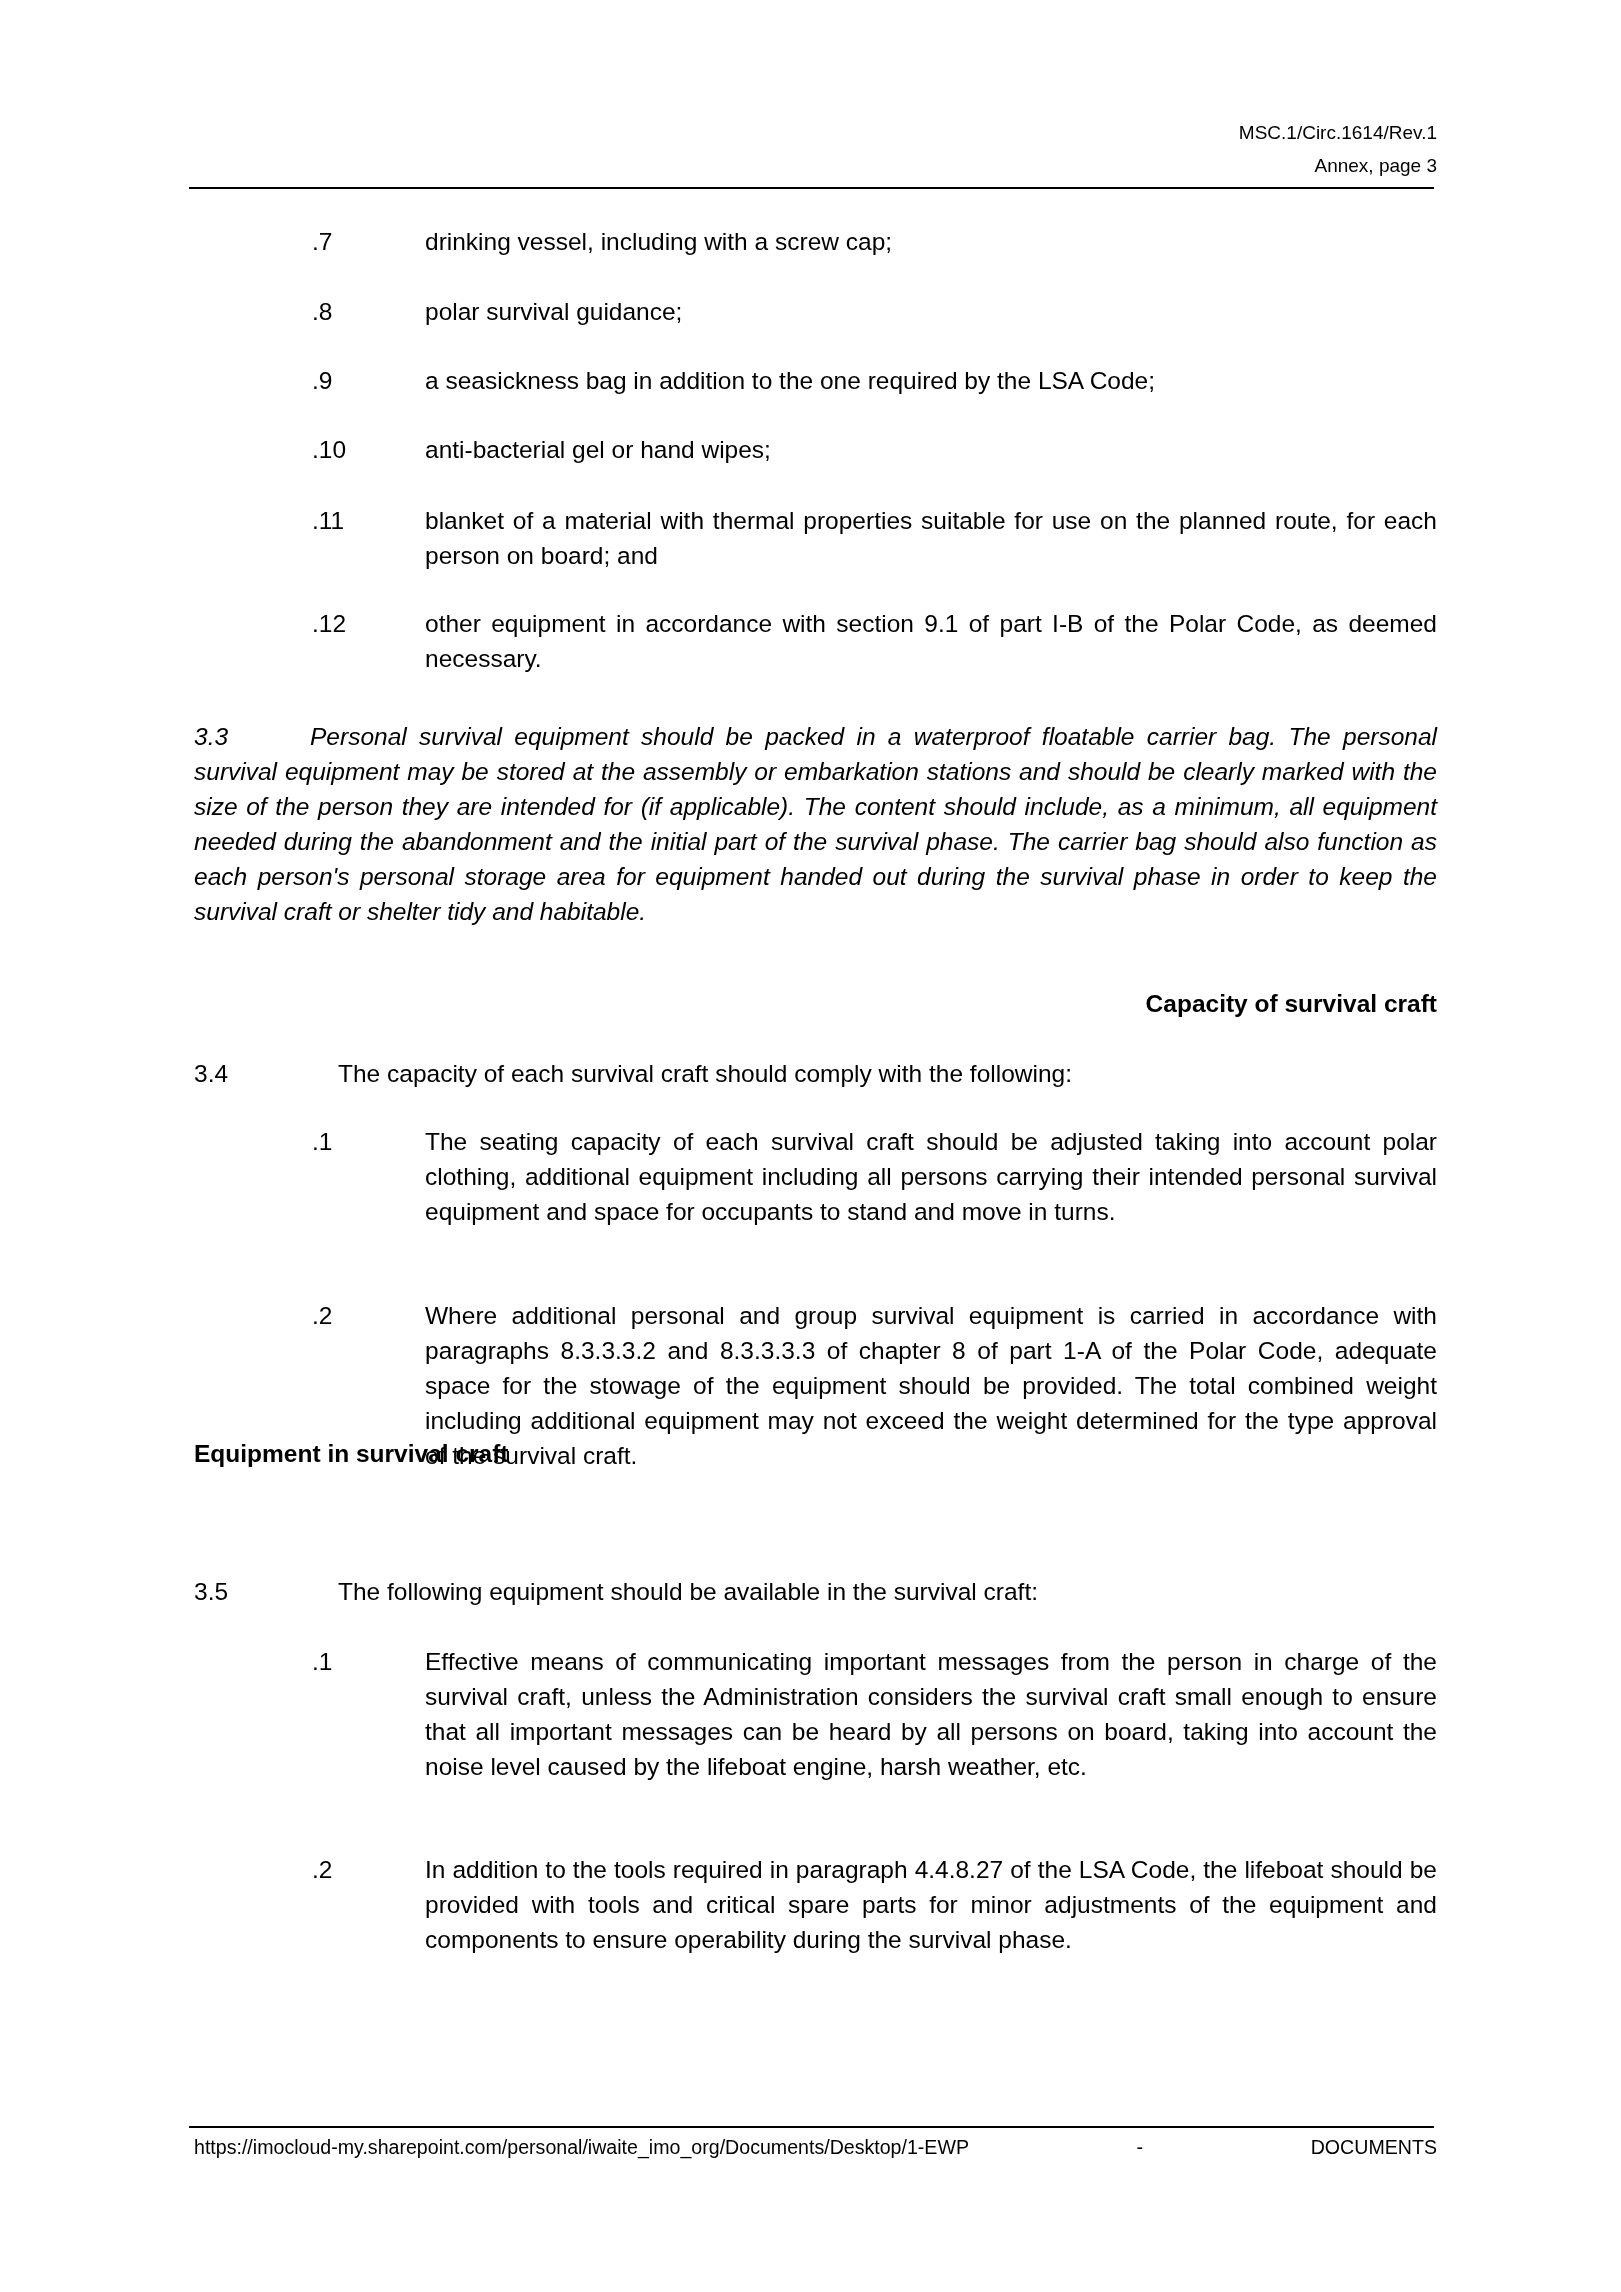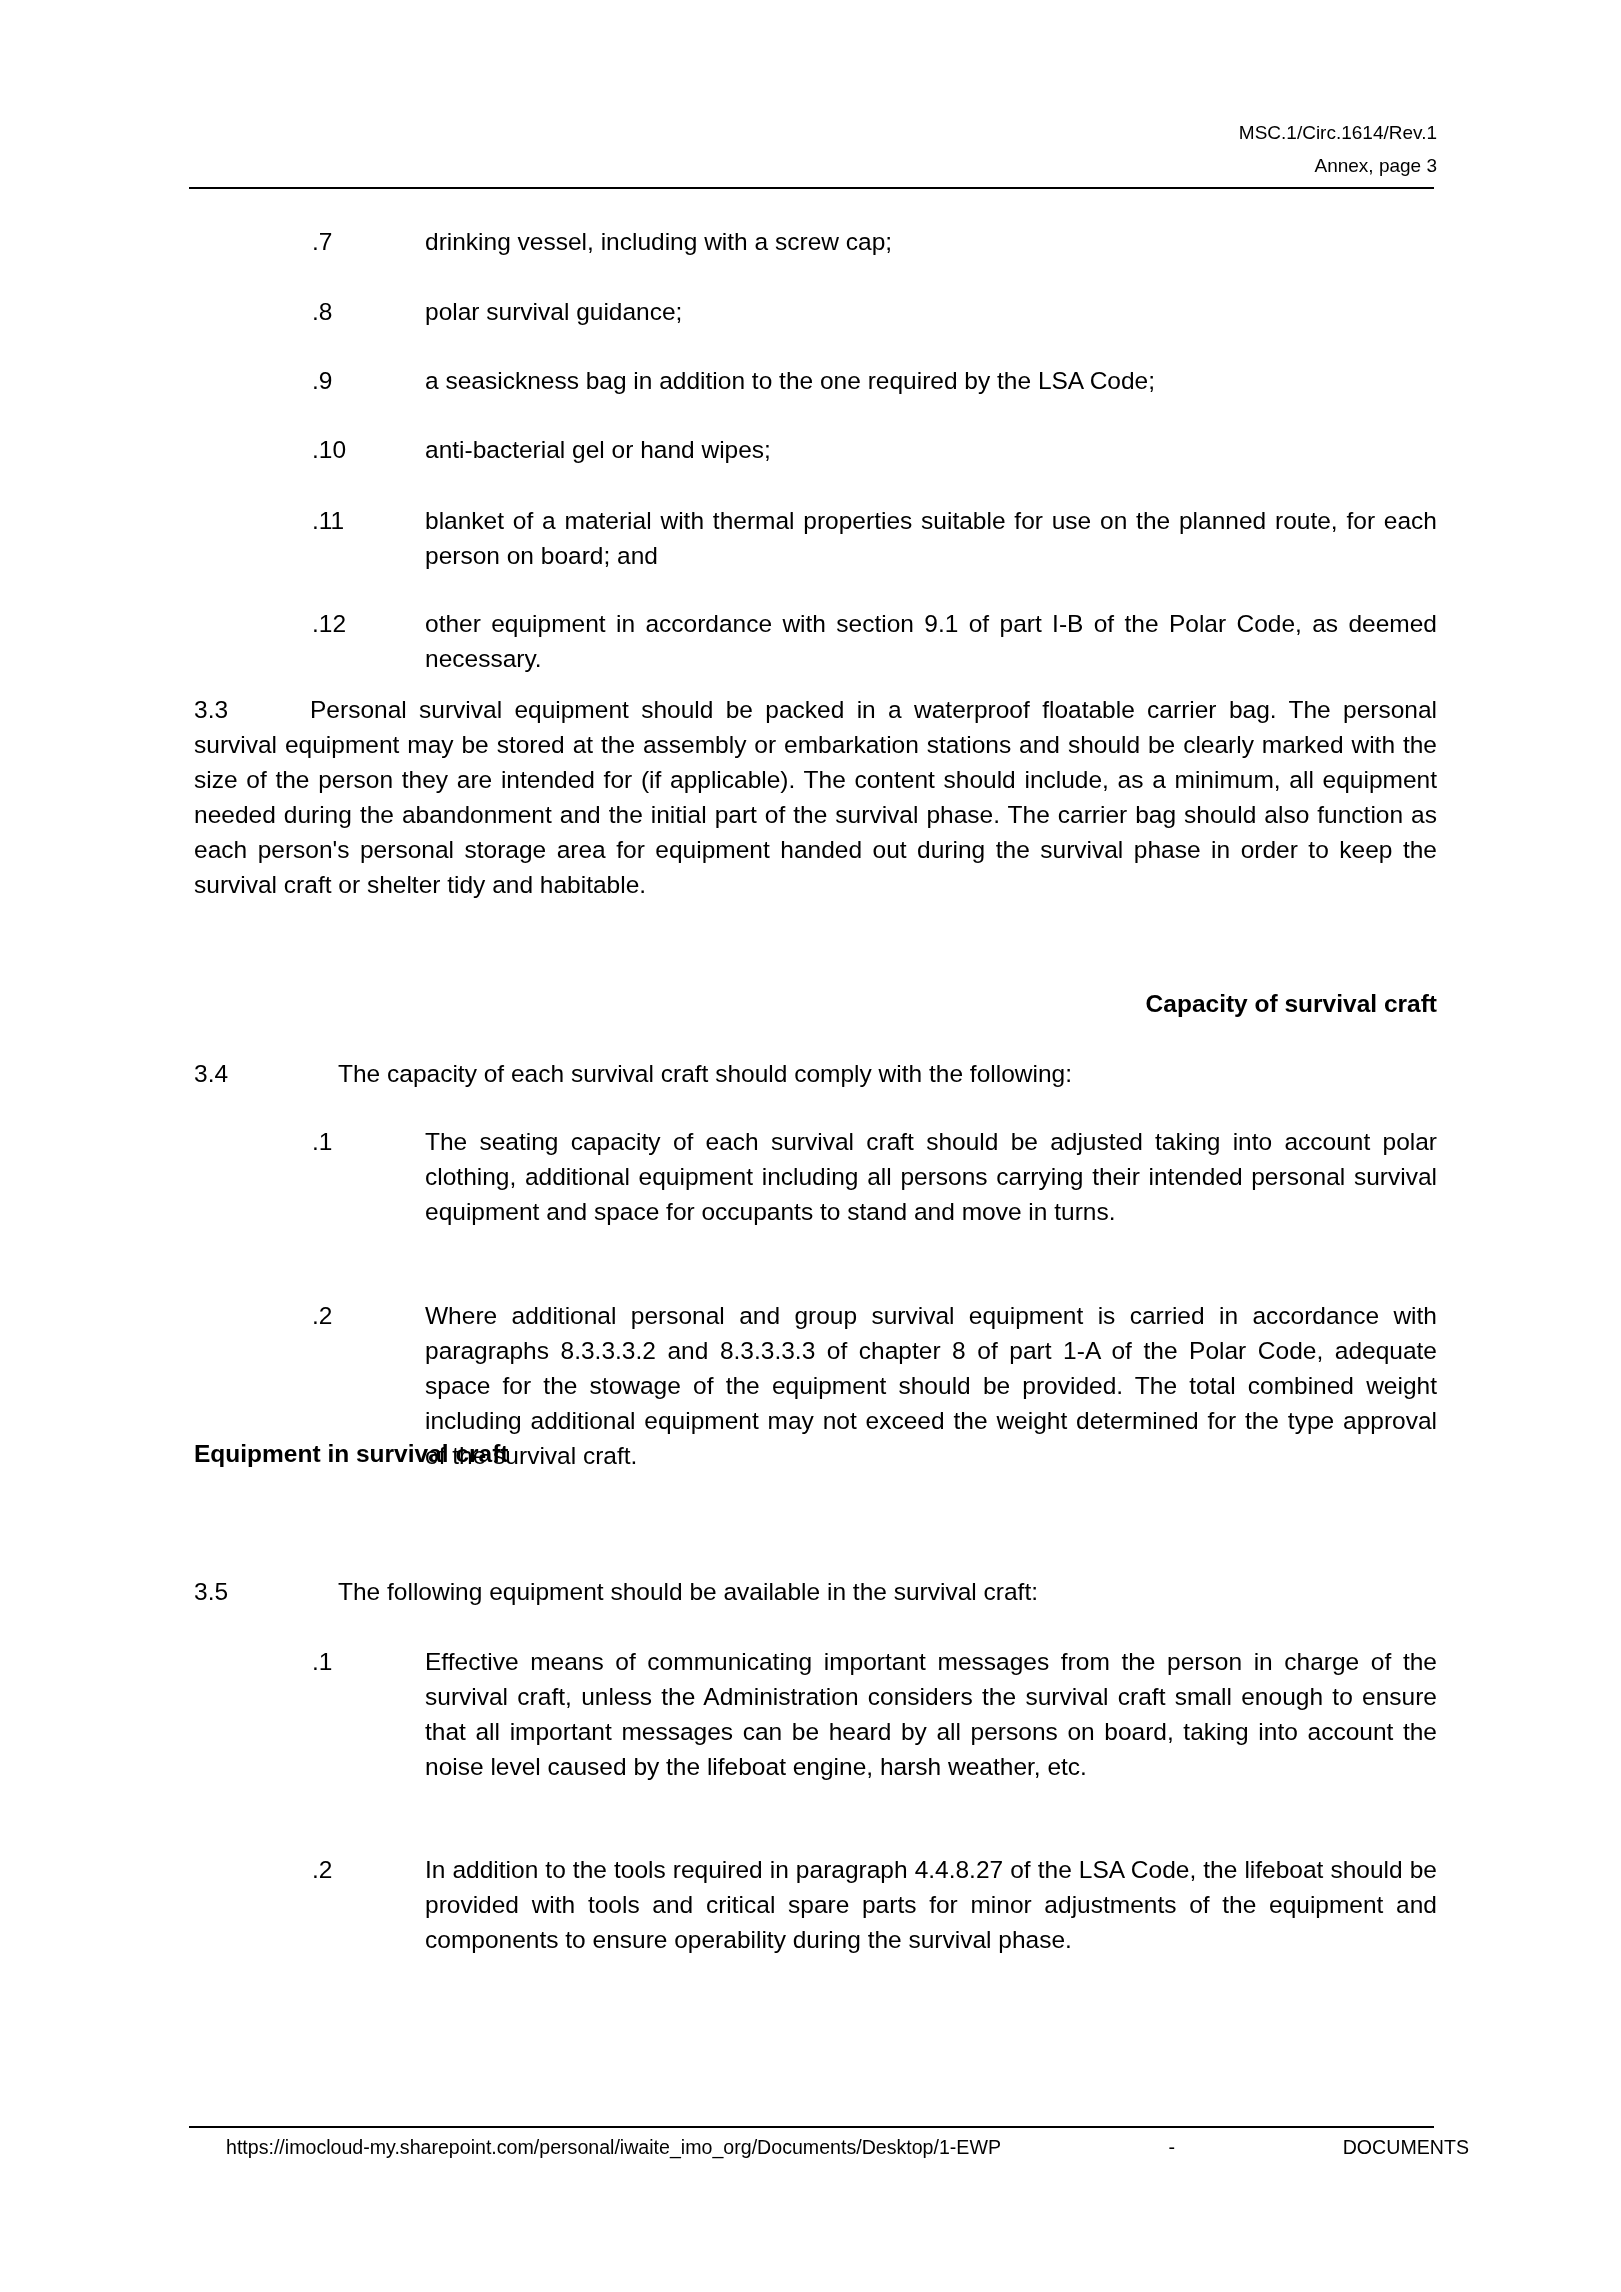--- a/index.html
+++ b/index.html
@@ -11,21 +11,21 @@
   .rule { position: absolute; left: 189px; width: 1245px; height: 2px; background: #000; }
   .block { position: absolute; left: 194px; width: 1243px; font-size: 24.5px; line-height: 35px; }
   .item { position: absolute; left: 194px; width: 1243px; font-size: 24.5px; line-height: 35px; }
   .item .num { position: absolute; left: 118px; top: 0; }
   .item .txt { position: absolute; left: 231px; width: 1012px; top: 0; text-align: justify; }
   .para .txt { text-align: justify; text-indent: 116px; }
   .para .num { position: absolute; left: 0; top: 0; }
   .top .num { position: absolute; left: 0; top: 0; }
   .top .txt { position: absolute; left: 116px; top: 0; margin-left: 28px; }
   .heading { font-weight: bold; }
-  .footer { position: absolute; left: 194px; width: 1243px; top: 2133px; font-size: 19.6px; line-height: 29px; margin-left: 32px; }
+  .footer { position: absolute; left: 194px; width: 1243px; top: 2133px; font-size: 19.6px; line-height: 29px; }
   .footer .l1 { display: flex; justify-content: space-between; }
 </style>
 </head>
 <body>
 
 <div class="page">
 
   <div class="header">
     <div>MSC.1/Circ.1614/Rev.1</div>
     <div>Annex, page 3</div>
@@ -50,21 +50,21 @@
   </div>
   <div class="item" style="top:503px;">
     <span class="num">.11</span>
     <span class="txt">blanket of a material with thermal properties suitable for use on the planned route, for each person on board; and</span>
   </div>
   <div class="item" style="top:606px;">
     <span class="num">.12</span>
     <span class="txt">other equipment in accordance with section 9.1 of part I-B of the Polar Code, as deemed necessary.</span>
   </div>
 
-  <div class="block para" style="top:692px;">
+  <div class="block para" style="top:719px;font-style:italic;">
     <span class="num">3.3</span>
     <div class="txt">Personal survival equipment should be packed in a waterproof floatable carrier bag. The personal survival equipment may be stored at the assembly or embarkation stations and should be clearly marked with the size of the person they are intended for (if applicable). The content should include, as a minimum, all equipment needed during the abandonment and the initial part of the survival phase. The carrier bag should also function as each person's personal storage area for equipment handed out during the survival phase in order to keep the survival craft or shelter tidy and habitable.</div>
   </div>
 
   <div class="block heading" style="top:986px;text-align:right;">Capacity of survival craft</div>
   <div class="block top" style="top:1056px;height:35px;">
     <span class="num">3.4</span>
     <span class="txt">The capacity of each survival craft should comply with the following:</span>
   </div>
   <div class="item" style="top:1124px;">

